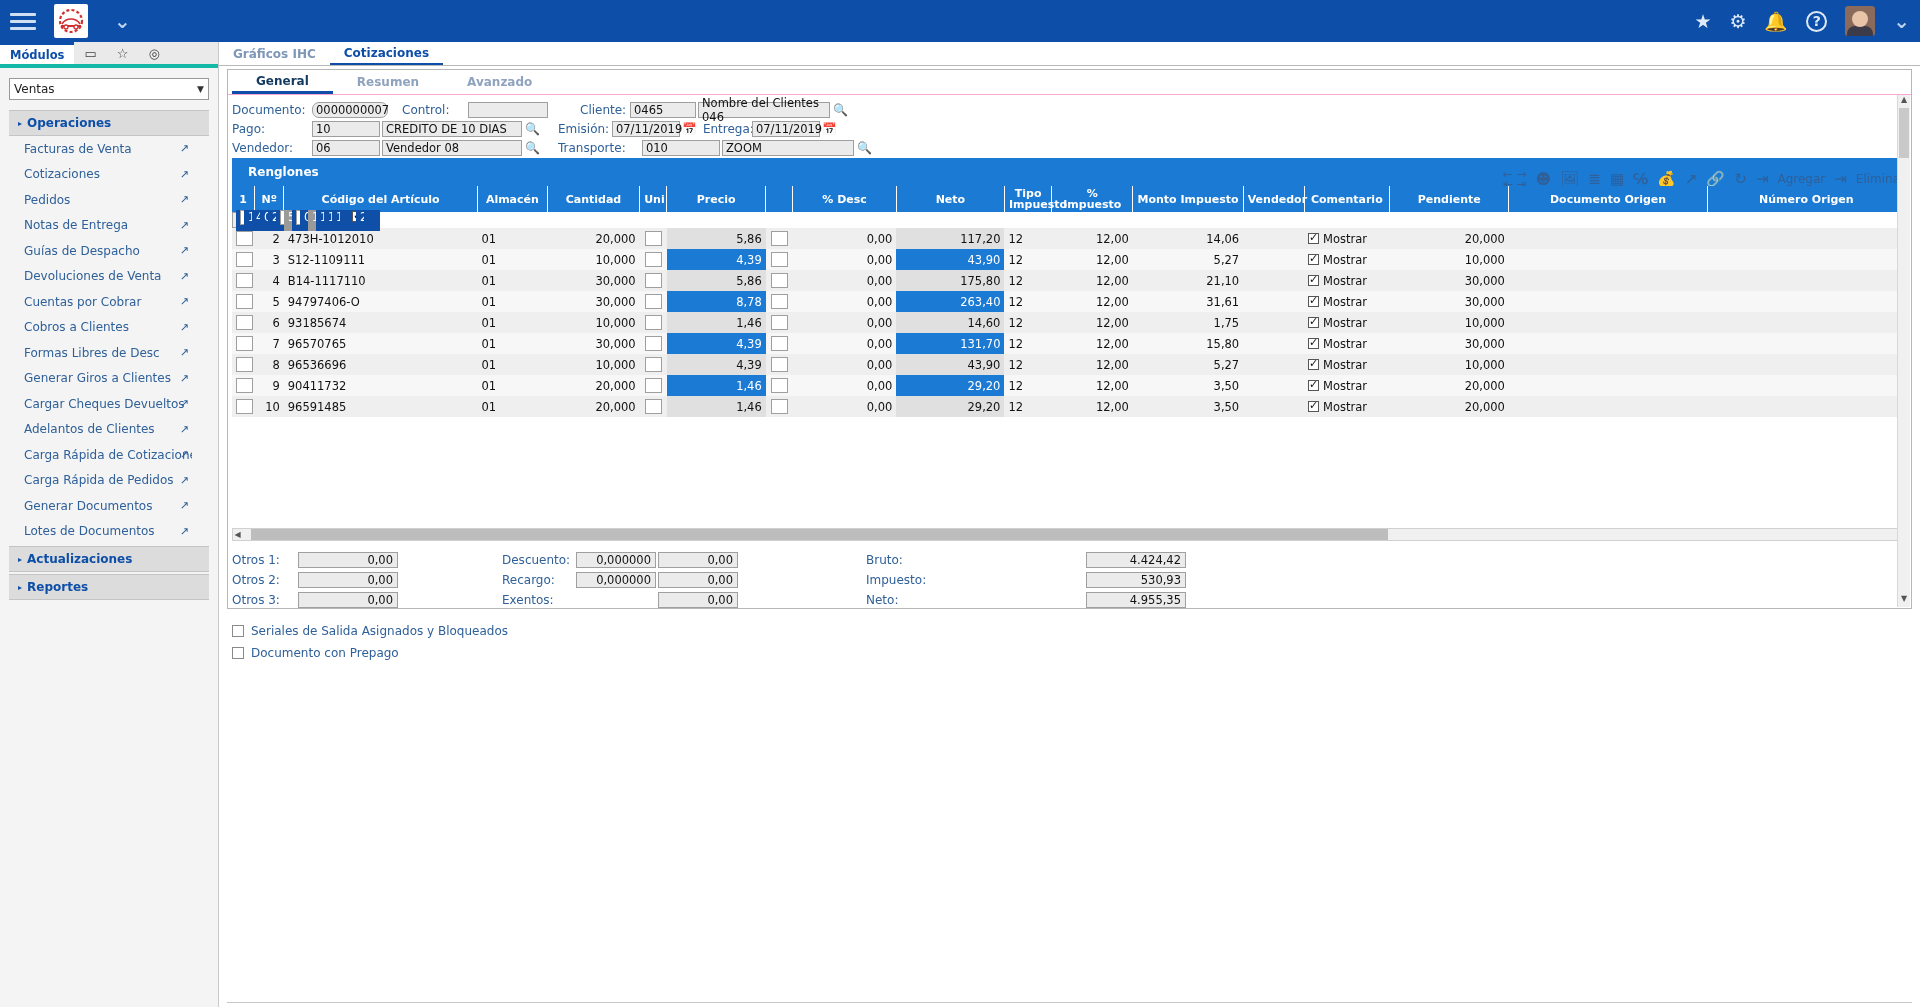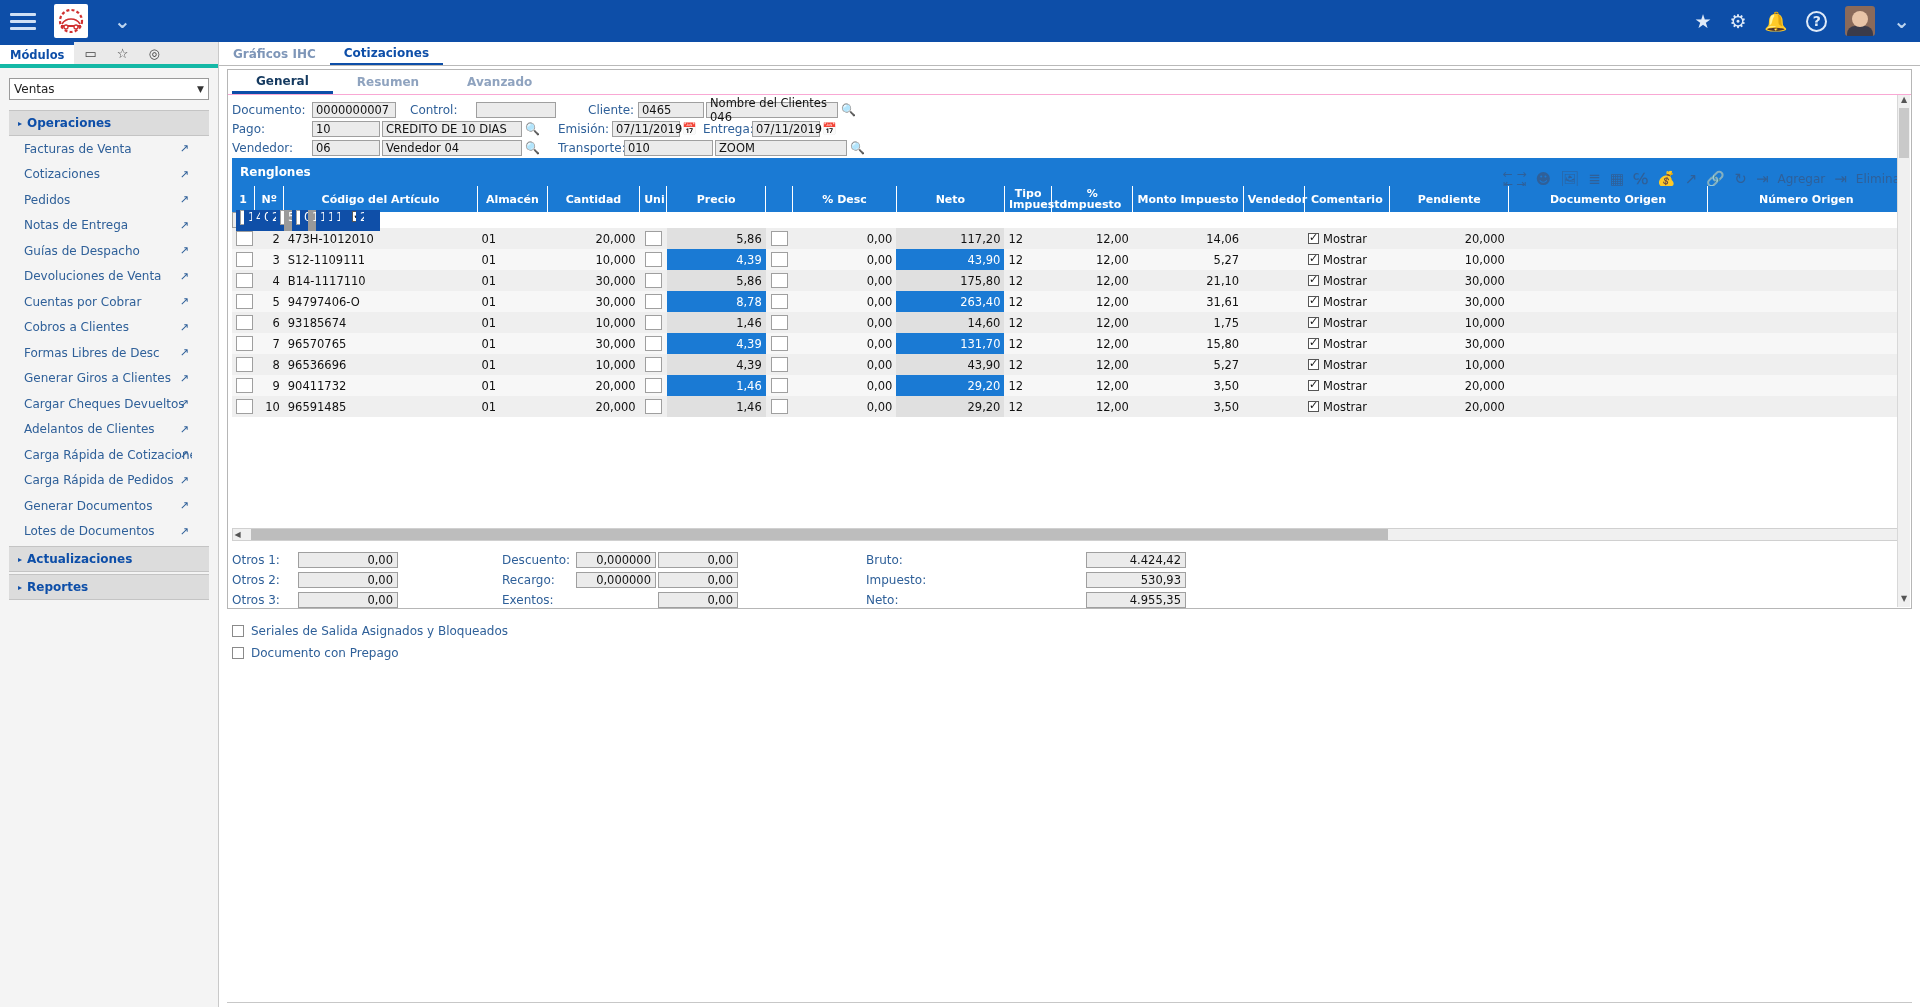--- a/index.html
+++ b/index.html
@@ -140,21 +140,21 @@
     height: 16px; border: 1px solid #9f9f9f; background: #ebebeb;
     font-size: 11.5px; color: #111; padding: 0 3px; display: flex;
     align-items: center; cursor: pointer;
   }
   .sel .arr { margin-left: auto; font-size: 8px; padding-left: 4px; }
 
   
   .renglones-hdr {
     position: absolute; left: 4px; top: 88px; width: 1674px; height: 28px;
     background: #1a7ad4; color: #fff; font-weight: bold; font-size: 12px;
-    display: flex; align-items: center; padding-left: 8px;
+    display: flex; align-items: center; padding-left: 16px;
   }
   .grid-toolbar {
     position: absolute; right: 6px; top: 88px; height: 42px;
     display: flex; align-items: center; gap: 9px; color: #2f6099;
     font-size: 15px;
   }
   .gt-ic { cursor: pointer; line-height: 1; }
   .gt-lbl { font-size: 12px; color: #2f6099; cursor: pointer; }
 
   .tablewrap {
@@ -381,21 +381,21 @@
       <div class="subtabs">
         <div class="st active">General</div>
         <div class="st">Resumen</div>
         <div class="st">Avanzado</div>
       </div>
 
       <div class="form">
 
         <div class="frow">
           <div class="lbl" style="width:76px;">Documento:</div>
-          <div class="inp" style="width:84px;margin-left:4px;">0000000007</div>
+          <div class="inp" style="width:76px;margin-left:4px;border-radius:7px;">0000000007</div>
           <div class="lbl" style="width:62px;margin-left:14px;">Control:</div>
           <div class="inp" style="width:80px;margin-left:4px;"></div>
           <div class="lbl" style="width:46px;margin-left:32px;text-align:left;">Cliente:</div>
           <div class="inp" style="width:66px;margin-left:4px;">0465</div>
           <div class="inp" style="width:132px;margin-left:2px;">Nombre del Clientes 046</div>
           <div class="mag">🔍</div>
         </div>
 
         <div class="frow">
           <div class="lbl" style="width:76px;">Pago:</div>
@@ -406,24 +406,24 @@
           <div class="inp" style="width:68px;margin-left:4px;">07/11/2019</div>
           <div class="cal">📅</div>
           <div class="lbl" style="width:46px;margin-left:6px;text-align:left;">Entrega:</div>
           <div class="inp" style="width:68px;margin-left:3px;">07/11/2019</div>
           <div class="cal">📅</div>
         </div>
 
         <div class="frow">
           <div class="lbl" style="width:76px;">Vendedor:</div>
           <div class="inp" style="width:68px;margin-left:4px;">06</div>
-          <div class="inp" style="width:140px;margin-left:2px;">Vendedor 04</div>
+          <div class="inp" style="width:140px;margin-left:2px;">Vendedor 08</div>
           <div class="mag">🔍</div>
           <div class="lbl" style="width:66px;margin-left:18px;text-align:left;">Transporte:</div>
-          <div class="inp" style="width:89px;margin-left:0px;">010</div>
+          <div class="inp" style="width:78px;margin-left:18px;">010</div>
           <div class="inp" style="width:132px;margin-left:2px;">ZOOM</div>
           <div class="mag">🔍</div>
         </div>
 
         <div class="frow">
           <div class="lbl" style="width:76px;">Moneda:</div>
           <div class="sel" style="width:68px;margin-left:4px;">
             <span>USD</span>
             <span class="arr">▼</span>
           </div>

